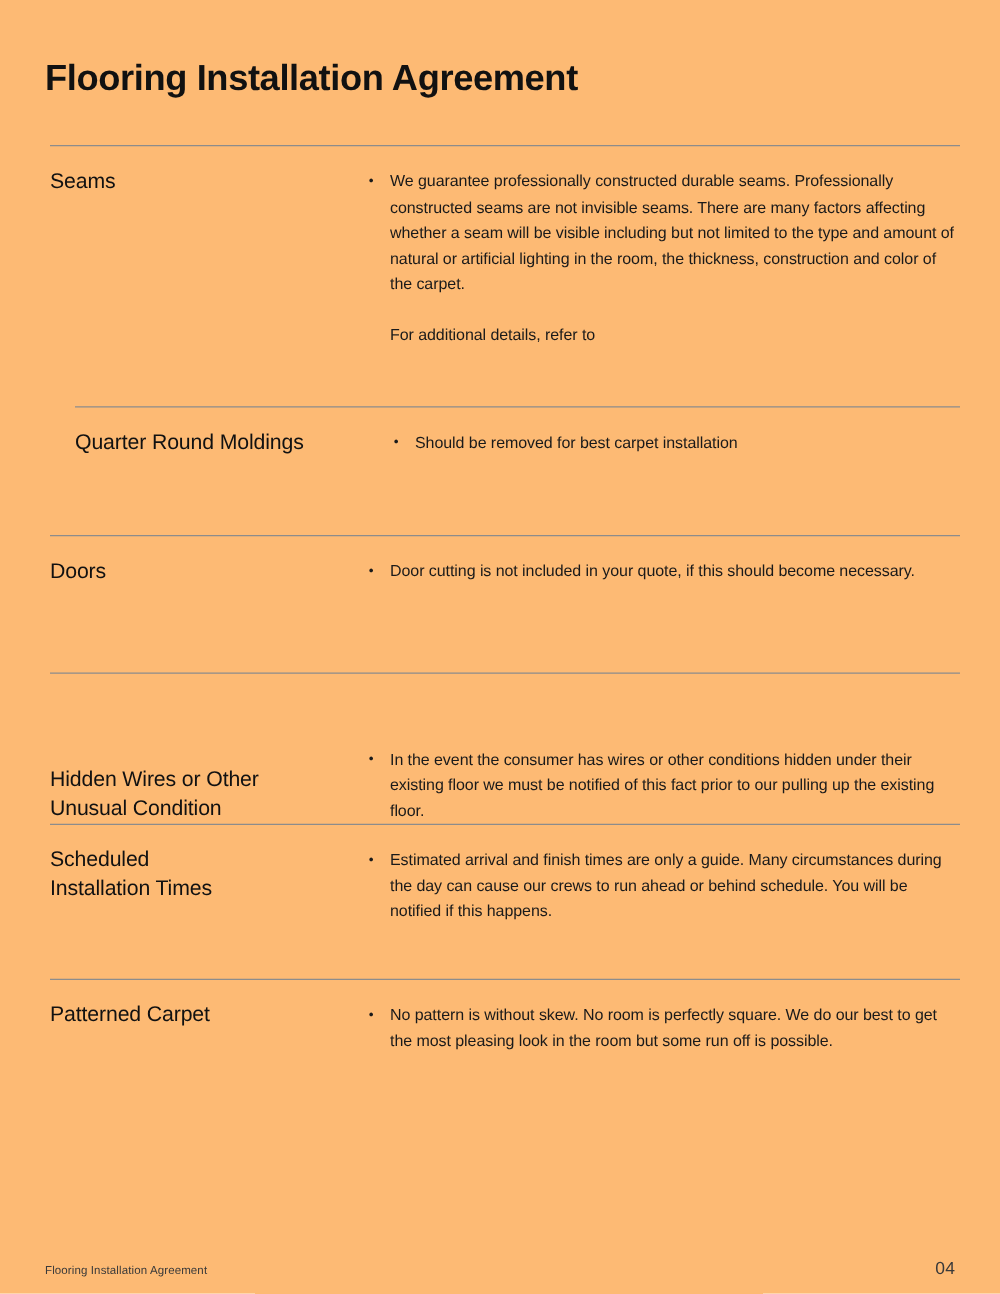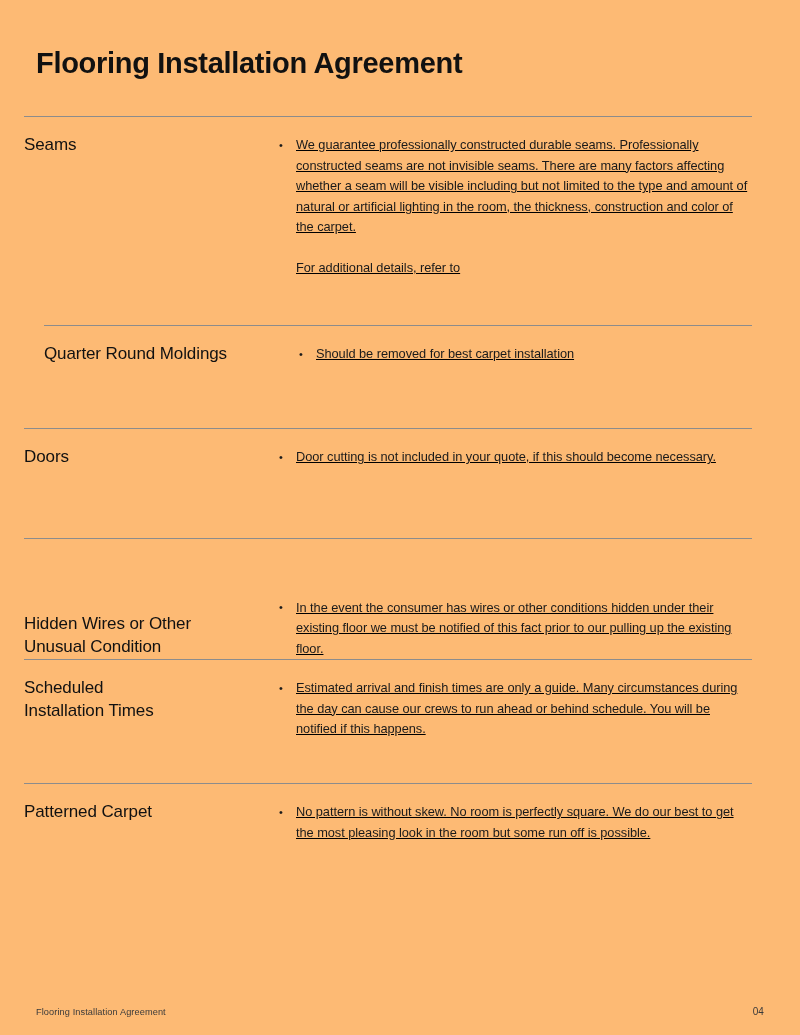--- a/index.html
+++ b/index.html
@@ -26,21 +26,21 @@
     top: 28px;
     font-size: 29px;
     font-weight: bold;
     letter-spacing: -0.3px;
     color: #111111;
     line-height: 1.15;
     white-space: nowrap;
   }
   .sections {
     position: absolute;
-    left: 24px;
+    left: 40px;
     top: 116px;
     width: 728px;
   }
   .section {
     position: relative;
     border-top: 1px solid #8c8c8c;
     box-sizing: border-box;
     display: flex;
     align-items: flex-start;
   }
@@ -57,21 +57,20 @@
   }
   .section-body {
     flex: 1 1 auto;
     padding-top: 18px;
     box-sizing: border-box;
   }
   .bullet-list {
     margin: 0;
     padding: 0;
     list-style: none;
-    text-decoration: underline;
   }
   .bullet-item {
     position: relative;
     padding-left: 18px;
     font-size: 12.8px;
     line-height: 20.5px;
     color: #1a1a1a;
     letter-spacing: -0.05px;
     margin-bottom: 0;
   }
@@ -96,21 +95,21 @@
     right: 36px;
     top: 1006px;
     display: flex;
     justify-content: space-between;
     align-items: baseline;
     font-size: 9.2px;
     color: #3a3a3a;
     letter-spacing: 0.1px;
   }
   .footer-page {
-    font-size: 10px;
+    font-size: 14px;
     color: #3a3a3a;
   }
 </style>
 </head>
 <body>
 
 <div class="page">
 
   <h1 class="doc-title">Flooring Installation Agreement</h1>
 

